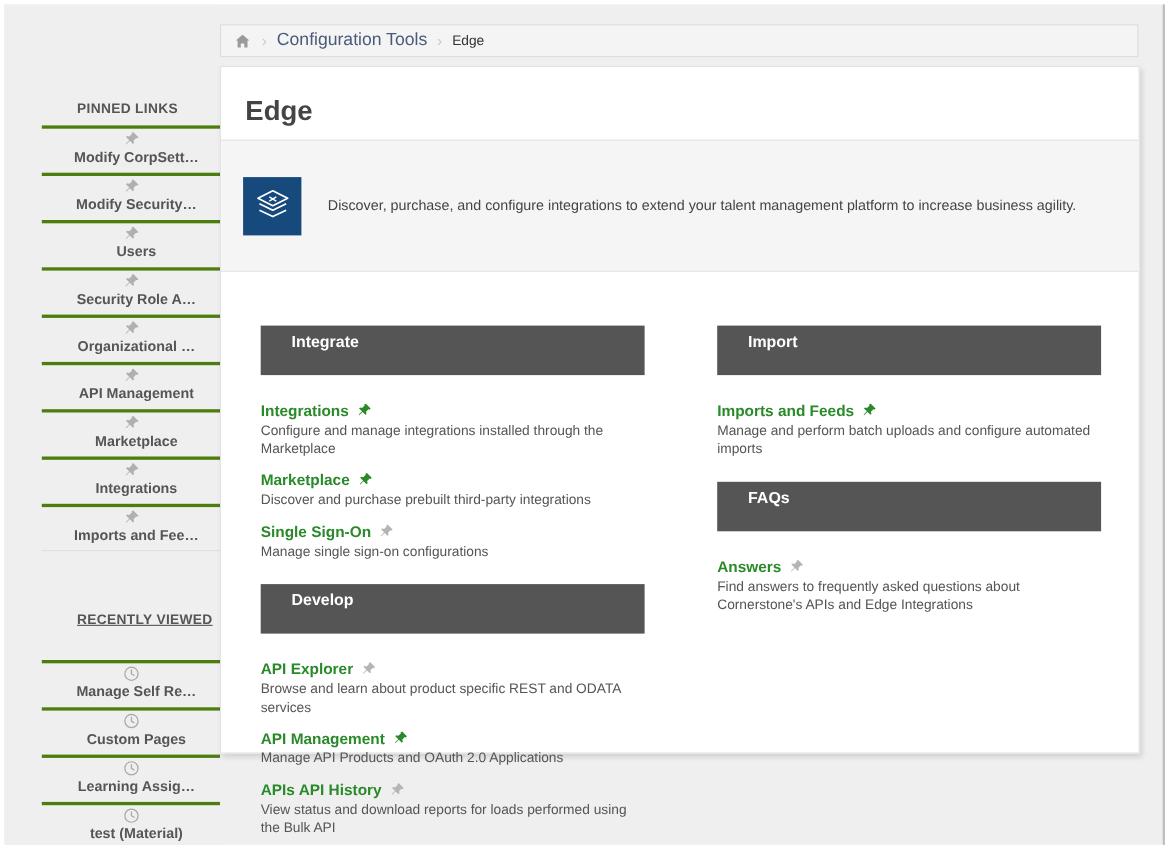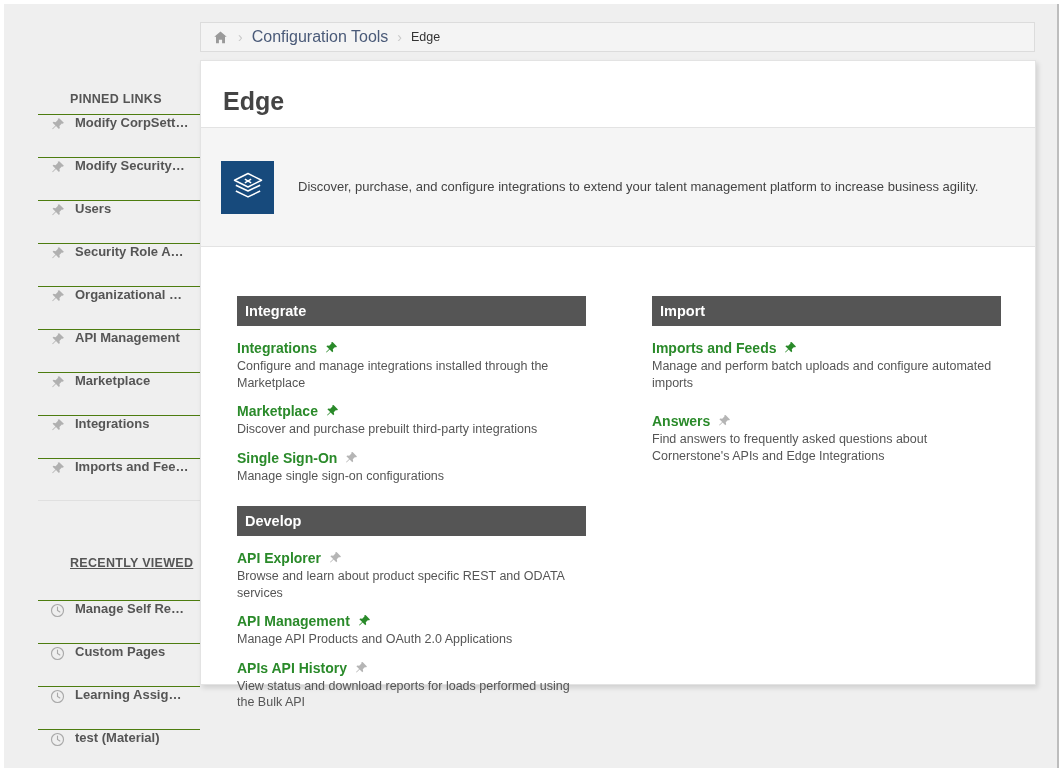--- a/index.html
+++ b/index.html
@@ -37,25 +37,27 @@
   }
   #pinned-heading { position: absolute; top: 88px; left: 0; }
   #recent-heading { position: absolute; top: 552px; left: 0; text-decoration: underline; }
   .side-list { position: absolute; left: 0; width: 196px; }
   #pinned-list { top: 110px; }
   #recent-list  { top: 596px; }
   .side-item {
     position: relative;
     height: 43px;
     display: flex;
-    border-top: 1px solid #4d7c0f;
+    align-items: center;
+    border-top: 3px solid #4d7c0f;
     margin-left: 34px;
     margin-right: 0;
     padding-left: 10px;
     cursor: pointer;
+    flex-direction: column;
   }
   .side-item:last-child { border-bottom: 1px solid #e0e0e0; }
   .side-item .ico {
     width: 18px; height: 18px;
     flex: 0 0 18px;
     display: flex; align-items: center; justify-content: center;
     margin-right: 9px;
   }
   .side-item .lbl {
     font-size: 13px;
@@ -129,24 +131,24 @@
     padding: 68px 0 0 0;
   }
   .col { width: 417px; padding: 0 32px 0 36px; }
   .col.right { padding-left: 34px; padding-right: 34px; }
 
   .sec-header {
     background: #555555;
     color: #ffffff;
     font-size: 14.5px;
     font-weight: bold;
-    height: 30px;
+    height: 45px;
     line-height: 30px;
-    padding-left: 8px;
-    margin-bottom: 14px;
+    padding-left: 28px;
+    margin-bottom: 24px;
   }
   .sec-block { margin-bottom: 22px; }
   .link-item { margin-bottom: 12px; }
   .link-row { display: flex; align-items: center; }
   .link-title {
     font-size: 14px;
     font-weight: bold;
     color: #2a8a2a;
     cursor: pointer;
   }
@@ -427,20 +429,21 @@
                     <g fill="#2a8a2a">
                       <path d="M9.8 1.2 14.8 6.2l-1.1 1.1-1.1-.35-2.6 2.6.5 2.2-1.0 1.0-3.1-3.1-3.5 3.5-.55-.55 3.5-3.5-3.1-3.1 1.0-1.0 2.2.5 2.6-2.6-.35-1.1z"></path>
                     </g>
                   </svg>
                 </span>
               </div>
               <div class="link-desc">Manage and perform batch uploads and configure automated imports</div>
             </div>
           </div>
           <div class="sec-block">
+            <div class="sec-header">FAQs</div>
             <div class="link-item">
               <div class="link-row">
                 <span class="link-title">Answers</span>
                 <span class="pin">
                   <svg width="14" height="14" viewBox="0 0 16 16">
                     <g fill="#b5b5b5">
                       <path d="M9.8 1.2 14.8 6.2l-1.1 1.1-1.1-.35-2.6 2.6.5 2.2-1.0 1.0-3.1-3.1-3.5 3.5-.55-.55 3.5-3.5-3.1-3.1 1.0-1.0 2.2.5 2.6-2.6-.35-1.1z"></path>
                     </g>
                   </svg>
                 </span>

